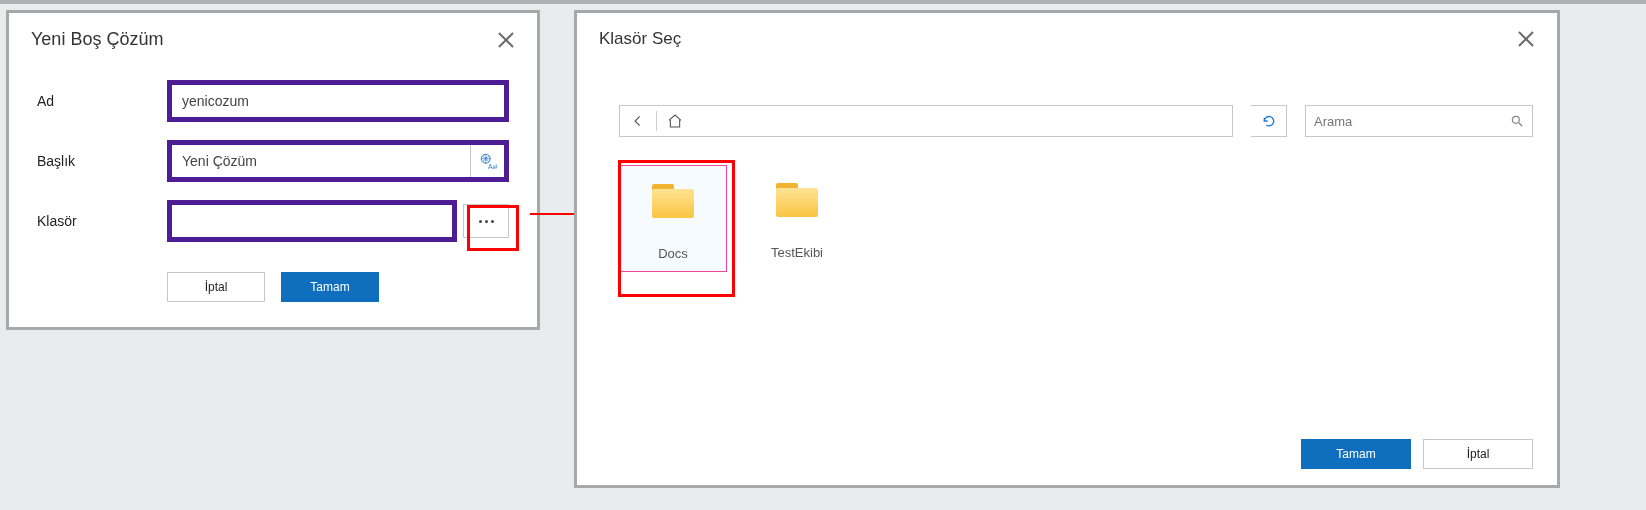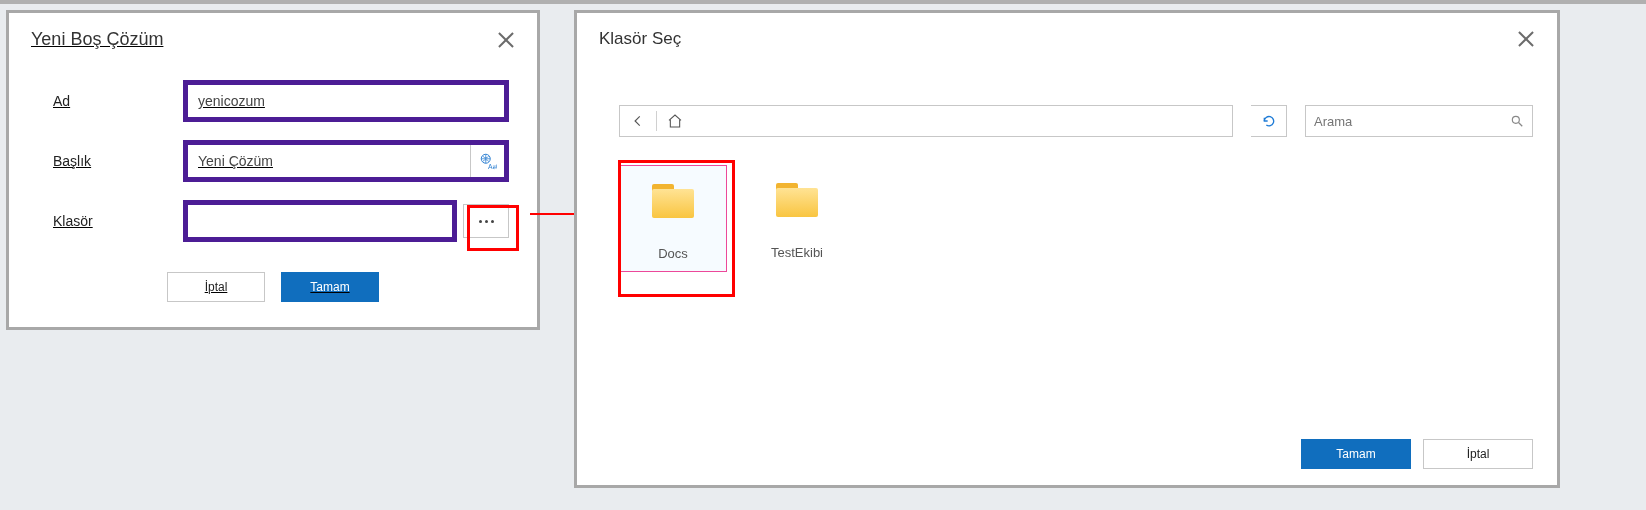--- a/index.html
+++ b/index.html
@@ -17,21 +17,20 @@
       background: #b0b0b0;
     }
 
     
     .dialog-left {
       position: absolute;
       left: 6px; top: 10px;
       width: 534px; height: 320px;
       background: #fff;
       border: 3px solid #a8a8a8;
-      text-decoration: underline;
     }
     .dialog-left-header {
       display: flex; justify-content: space-between; align-items: center;
       padding: 16px 22px 30px 22px;
     }
     .dialog-left-title {
       font-size: 18px; color: #333; font-weight: 400;
     }
     .close-x {
       width: 18px; height: 18px; position: relative;
@@ -43,21 +42,21 @@
       background: #6b6b6b;
     }
     .close-x::before { transform: rotate(45deg); }
     .close-x::after  { transform: rotate(-45deg); }
 
     .form-area { padding: 0 28px 0 28px; }
     .form-row {
       display: flex; align-items: center; margin-bottom: 18px;
     }
     .form-row label {
-      width: 130px; font-size: 14px; color: #222; margin-left: 16px;
+      width: 130px; font-size: 14px; color: #222;
     }
     .input-wrap {
       flex: 1; display: flex; align-items: center;
       border: 5px solid #4c1d95;
       height: 42px;
     }
     .input-wrap input {
       flex: 1; border: none; outline: none;
       padding: 0 10px; font-size: 14px; color: #444; background: transparent;
     }

